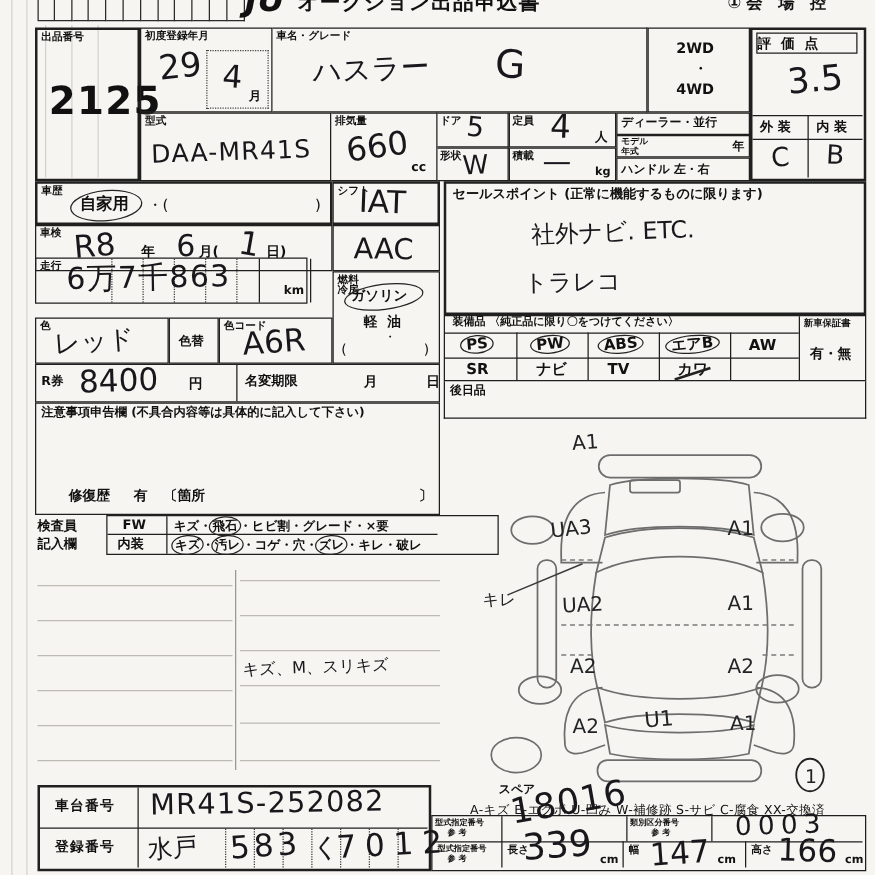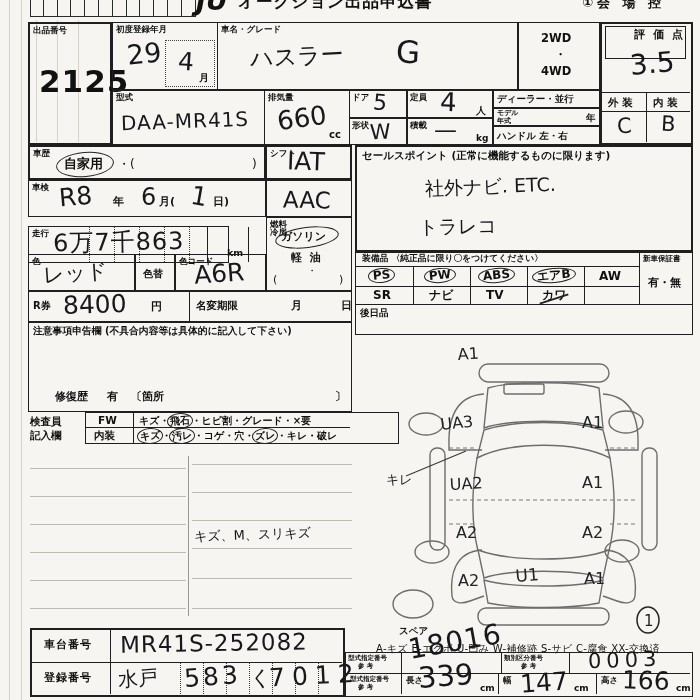--- a/index.html
+++ b/index.html
@@ -73,21 +73,21 @@
     <div class="hw" style="left:32px;top:22px;font-size:23px;transform:rotate(-3deg);">ハスラー</div>
     <div class="hw" style="left:178px;top:14px;font-size:31px;transform:rotate(3deg);">G</div>
   </div>
   <div class="cell" style="left:518px;top:22px;width:82px;height:68px;">
     <div class="prt" style="left:22px;top:9px;font-size:11.5px;font-weight:bold;">2WD</div>
     <div class="prt" style="left:36px;top:26px;font-size:11px;font-weight:bold;">・</div>
     <div class="prt" style="left:22px;top:42px;font-size:11.5px;font-weight:bold;">4WD</div>
   </div>
 
   <div class="cell thk" style="left:600px;top:22px;width:93px;height:123px;">
-    <div style="position:absolute;left:3px;top:2px;width:81px;height:33px;border:1.3px solid #1f1f1f;box-sizing:border-box;text-align:right;font-size:11px;font-weight:900;letter-spacing:2px;">評 価 点</div>
+    <div style="position:absolute;left:3px;top:2px;width:81px;height:17px;border:1.3px solid #1f1f1f;box-sizing:border-box;text-align:left;font-size:11px;font-weight:900;letter-spacing:2px;">評 価 点</div>
     <div class="hw" style="left:28px;top:26px;font-size:28px;transform:rotate(-5deg);">3.5</div>
     <div class="hline" style="left:0;top:68px;width:88px;"></div>
     <div class="prt" style="left:6px;top:73px;font-size:10.5px;font-weight:900;">外 装</div>
     <div class="prt" style="left:51px;top:73px;font-size:10.5px;font-weight:900;">内 装</div>
     <div class="hline" style="left:0;top:87px;width:88px;"></div>
     <div class="vline" style="left:44px;top:68px;height:50px;"></div>
     <div class="hw" style="left:15px;top:92px;font-size:21px;transform:rotate(-4deg);">C</div>
     <div class="hw" style="left:59px;top:90px;font-size:21px;transform:rotate(3deg);">B</div>
   </div>
 
@@ -149,21 +149,21 @@
     <div class="hw" style="left:112px;top:4px;font-size:24px;">6</div>
     <div class="prt" style="left:130px;top:15px;font-size:11px;font-weight:bold;">月(</div>
     <div class="hw" style="left:162px;top:2px;font-size:26px;transform:rotate(10deg);">1</div>
     <div class="prt" style="left:184px;top:15px;font-size:11px;font-weight:bold;">日)</div>
   </div>
   <div class="cell" style="left:266px;top:180px;width:86px;height:37px;">
     <div class="lab" style="left:3px;top:2px;margin-top:45px;">冷房</div>
     <div class="hw" style="left:16px;top:8px;font-size:23px;transform:rotate(1deg);">AAC</div>
   </div>
 
-  <div class="cell" style="left:28px;top:226px;width:201px;height:37px;padding-left:24px;">
+  <div class="cell" style="left:28px;top:206px;width:218px;height:37px;padding-left:24px;">
     <div class="lab" style="left:3px;top:2px;">走行</div>
     <div class="dotv" style="left:60px;top:0;height:35px;"></div>
     <div class="dotv" style="left:85px;top:0;height:35px;"></div>
     <div class="dotv" style="left:110px;top:0;height:35px;"></div>
     <div class="dotv" style="left:135px;top:0;height:35px;"></div>
     <div class="dotv" style="left:160px;top:0;height:35px;"></div>
     <div class="vline" style="left:178px;top:0;height:35px;"></div>
     <div class="vline" style="left:219px;top:0;height:35px;"></div>
     <div class="prt" style="left:198px;top:21px;font-size:9.5px;font-weight:bold;">km</div>
     <div class="hw" style="left:24px;top:3px;font-size:24px;letter-spacing:1px;transform:rotate(-1deg);">6万7千863</div>

